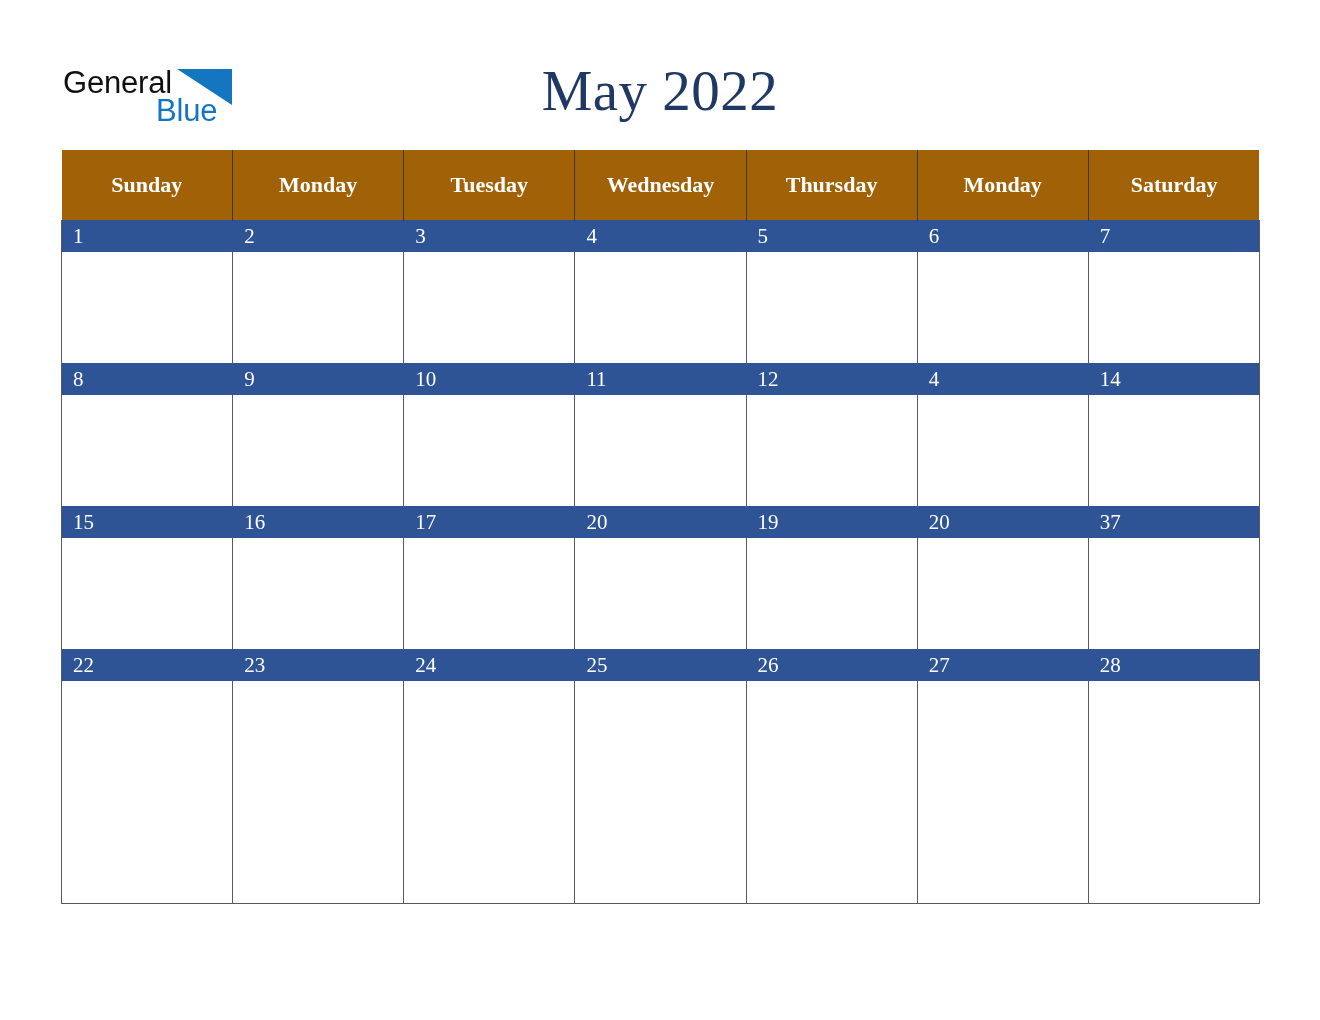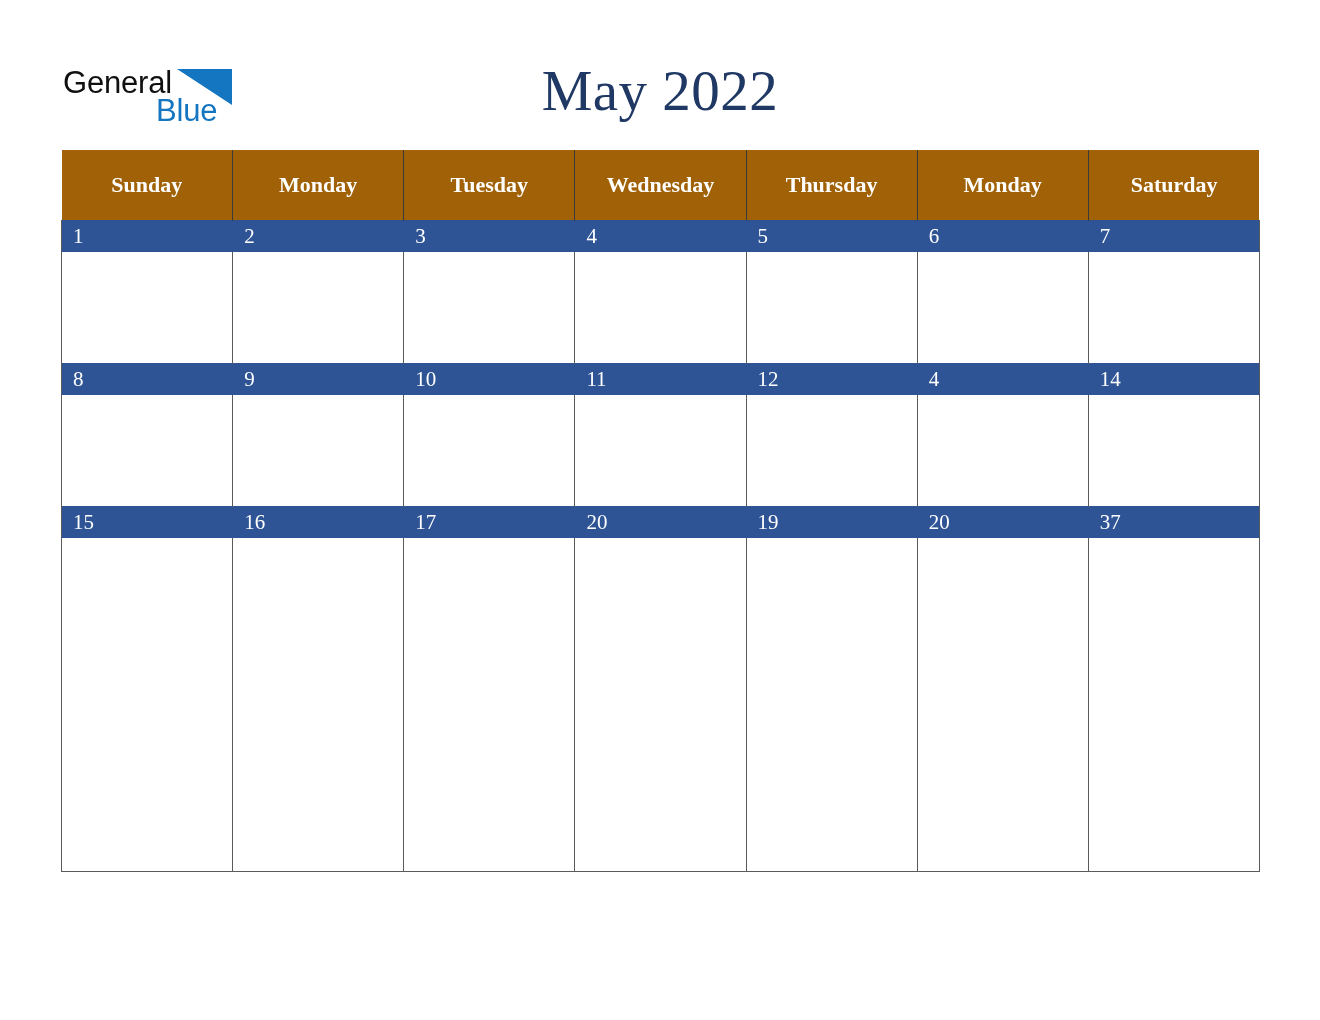--- a/index.html
+++ b/index.html
@@ -236,20 +236,29 @@
         <tr class="weekrow">
           <td class="daycell"></td>
           <td class="daycell"></td>
           <td class="daycell"></td>
           <td class="daycell"></td>
           <td class="daycell"></td>
           <td class="daycell"></td>
           <td class="daycell"></td>
         </tr>
 
+        <tr>
+          <td class="datebar edge-l">22</td>
+          <td class="datebar">23</td>
+          <td class="datebar">24</td>
+          <td class="datebar">25</td>
+          <td class="datebar">26</td>
+          <td class="datebar">27</td>
+          <td class="datebar edge-r">28</td>
+        </tr>
         <tr class="weekrow">
           <td class="daycell"></td>
           <td class="daycell"></td>
           <td class="daycell"></td>
           <td class="daycell"></td>
           <td class="daycell"></td>
           <td class="daycell"></td>
           <td class="daycell"></td>
         </tr>
 

